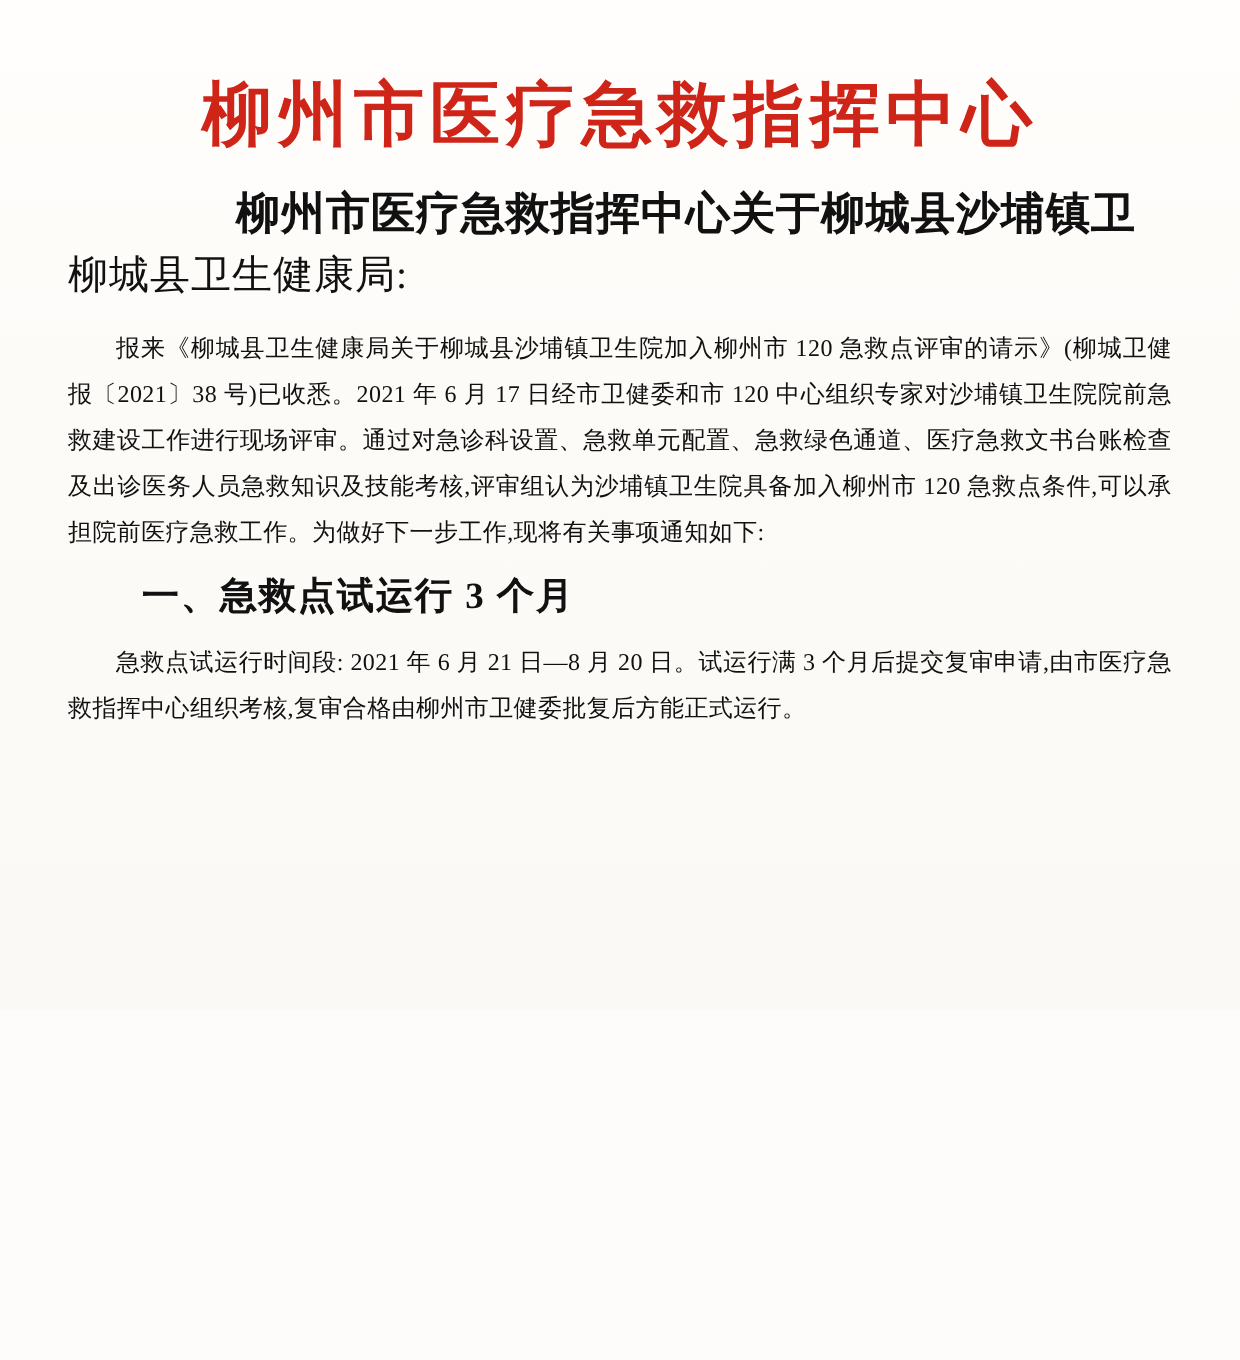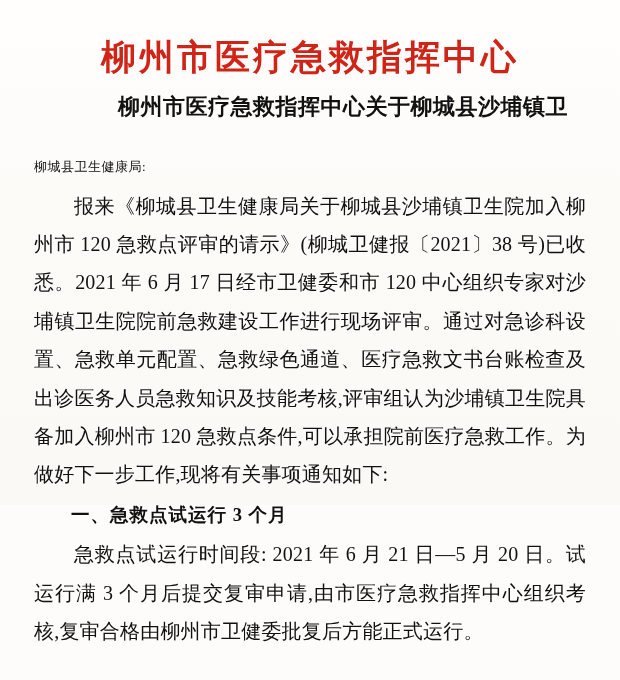--- a/index.html
+++ b/index.html
@@ -39,28 +39,27 @@
     font-weight: bold;
     font-size: 22px;
     line-height: 1.45;
     margin: 14px 18px 0 18px;
     letter-spacing: 0.5px;
   }
   .doc-title .line2 {
     display: block;
   }
   .recipient {
-    margin-top: 34px;
-    font-size: 13px;
+    font-size: 20px;
     line-height: 1.5;
     letter-spacing: 0.5px;
   }
   .body-text {
     margin-top: 10px;
-    font-size: 20px;
+    font-size: 12px;
     line-height: 1.92;
     text-align: justify;
     text-justify: inter-ideograph;
     letter-spacing: 0.2px;
   }
   .body-text p {
     margin: 0;
     text-indent: 2em;
   }
   .section-heading {
@@ -88,16 +87,16 @@
 
   <div class="recipient">柳城县卫生健康局:</div>
 
   <div class="body-text">
     <p>报来《柳城县卫生健康局关于柳城县沙埔镇卫生院加入柳州市 120 急救点评审的请示》(柳城卫健报〔2021〕38 号)已收悉。2021 年 6 月 17 日经市卫健委和市 120 中心组织专家对沙埔镇卫生院院前急救建设工作进行现场评审。通过对急诊科设置、急救单元配置、急救绿色通道、医疗急救文书台账检查及出诊医务人员急救知识及技能考核,评审组认为沙埔镇卫生院具备加入柳州市 120 急救点条件,可以承担院前医疗急救工作。为做好下一步工作,现将有关事项通知如下:</p>
   </div>
 
   <div class="section-heading">一、急救点试运行 3 个月</div>
 
   <div class="body-text para-gap">
-    <p>急救点试运行时间段: 2021 年 6 月 21 日—5 月 20 日。试运行满 3 个月后提交复审申请,由市医疗急救指挥中心组织考核,复审合格由柳州市卫健委批复后方能正式运行。</p>
+    <p>急救点试运行时间段: 2021 年 6 月 21 日—8 月 20 日。试运行满 3 个月后提交复审申请,由市医疗急救指挥中心组织考核,复审合格由柳州市卫健委批复后方能正式运行。</p>
   </div>
 
 </div>
 
 </body></html>

